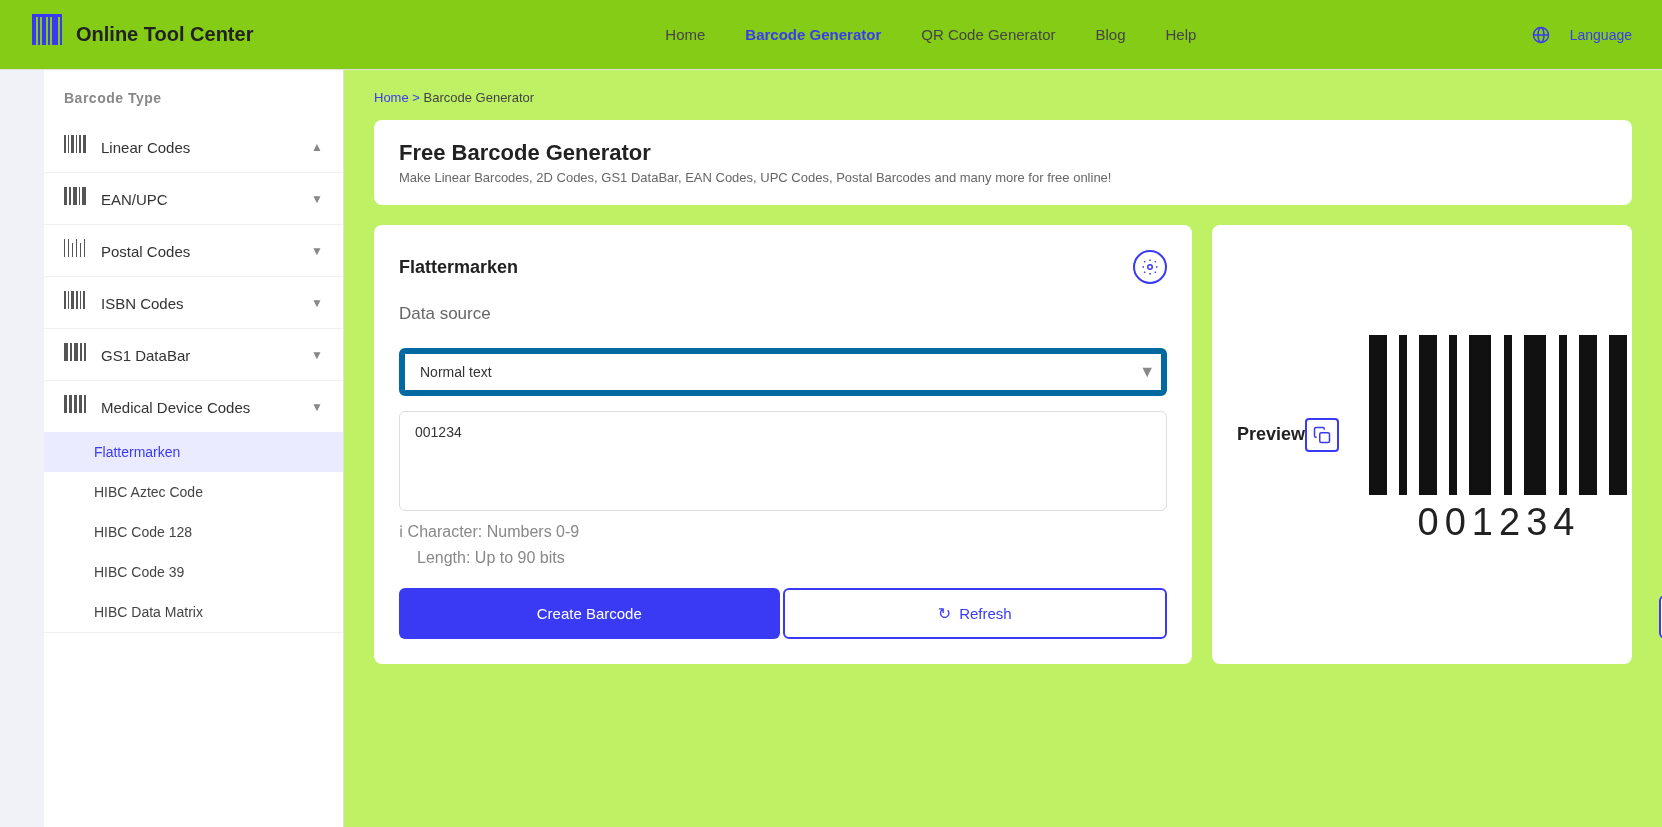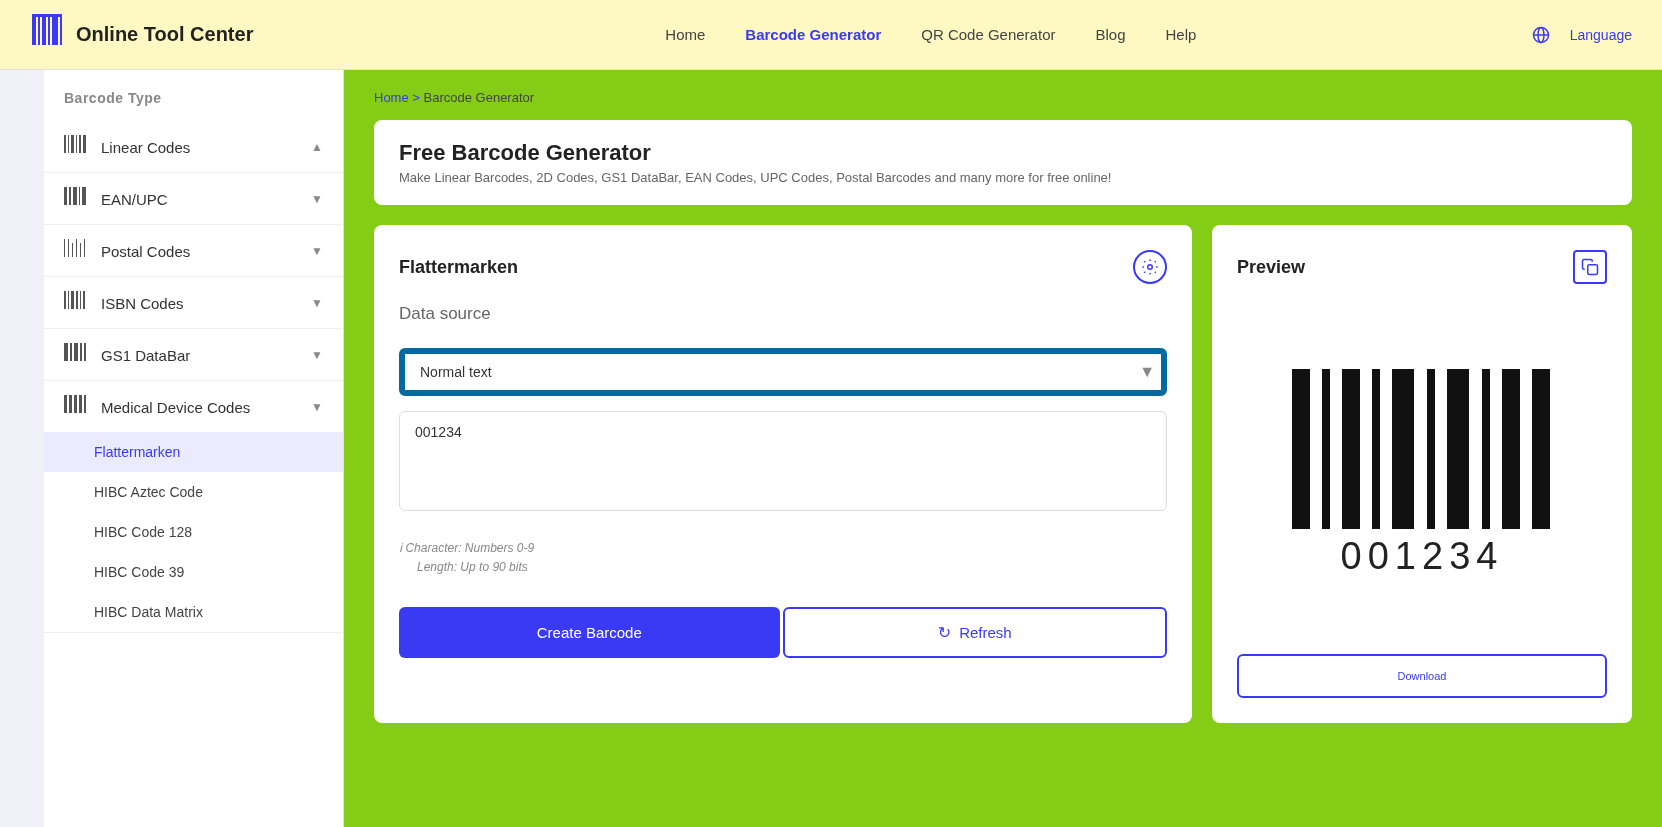--- a/index.html
+++ b/index.html
@@ -1,20 +1,20 @@
 <!DOCTYPE html>
 <html><head>
   <meta charset="utf-8">
   <style>
     * { box-sizing: border-box; margin: 0; padding: 0; }
     body { font-family: Arial, sans-serif; background: #f0f2f7; color: #333; }
 
     
     .header {
-      background: #fef9c3;
+      background: #84cc16;
       display: flex;
       align-items: center;
       padding: 0 30px;
       height: 70px;
       border-bottom: 1px solid #e0e0e0;
       position: relative;
     }
     .logo-area {
       display: flex;
       align-items: center;
@@ -107,21 +107,21 @@
       background: #ebebff;
       color: #3a3af4;
       font-weight: 500;
     }
 
     
     .content {
       flex: 1;
       overflow-y: auto;
       padding: 20px 30px;
-      background: #84cc16;
+      background: #bef264;
     }
 
     
     .breadcrumb {
       font-size: 13px;
       color: #666;
       margin-bottom: 15px;
     }
     .breadcrumb span { color: #3a3af4; cursor: pointer; }
 
@@ -233,32 +233,31 @@
       height: 100px;
       padding: 12px 15px;
       border: 1px solid #ddd;
       border-radius: 6px;
       font-size: 14px;
       color: #333;
       resize: none;
       font-family: Arial, sans-serif;
     }
     .hint-text {
-      font-size: 12px;
+      font-size: 16px;
       color: #888;
-      margin-top: 24px;
+      margin-top: 4px;
       line-height: 1.6;
-      font-style: italic;
     }
 
     
     .btn-row {
       display: flex;
       gap: 3px;
-      margin-top: 30px;
+      margin-top: 18px;
     }
     .btn-create {
       flex: 1;
       background: #3a3af4;
       color: #fff;
       border: none;
       border-radius: 6px;
       padding: 14px 20px;
       font-size: 15px;
       font-weight: 500;
@@ -286,21 +285,21 @@
       border: 2px solid #3a3af4;
       border-radius: 6px;
       padding: 14px 20px;
       font-size: 11px;
       font-weight: 500;
       cursor: pointer;
       margin-top: auto;
     }
     .right-panel {
       display: flex;
-      flex-direction: column;
+      flex-direction: row;
     }
     .preview-container {
       flex: 1;
       display: flex;
       align-items: center;
       justify-content: center;
       min-height: 350px;
     }
 
     

